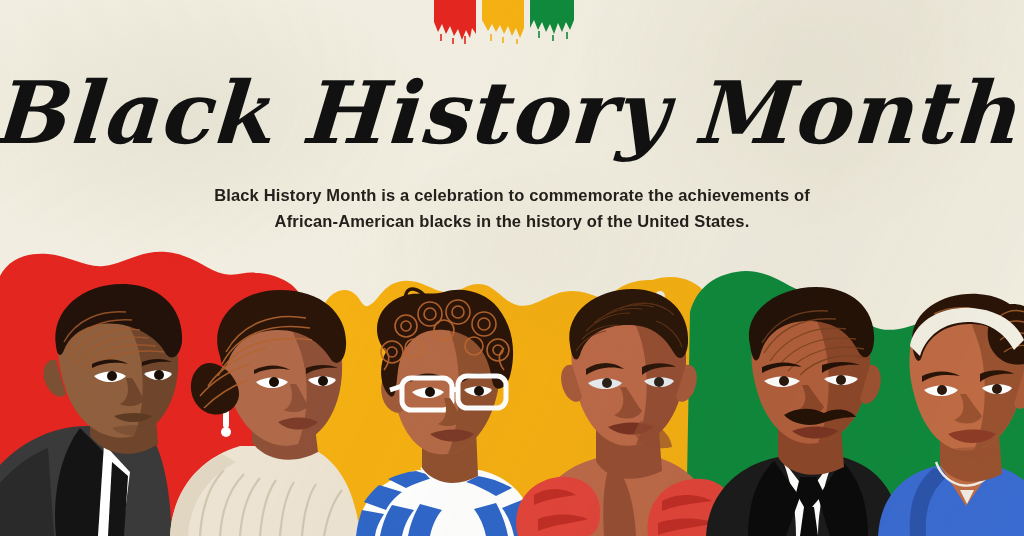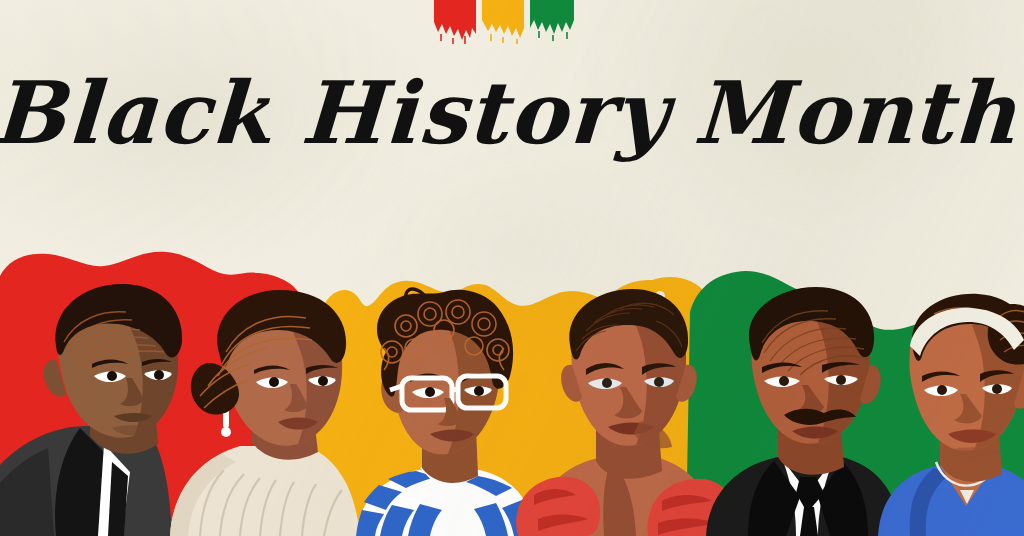--- a/index.html
+++ b/index.html
@@ -465,16 +465,18 @@
         <rect x="134" y="34" width="2" height="7" fill="#108a3c"></rect>
       </g>
     </svg>
   </div>
 
   <div class="title-wrap">
     <span class="title">Black History Month</span>
   </div>
 
   <div class="subtitle-wrap">
+    <span class="subtitle-line">Black History Month is a celebration to commemorate the achievements of</span>
+    <span class="subtitle-line">African-American blacks in the history of the United States.</span>
   </div>
 
   <div class="paper-texture"></div>
 </div>
 
 </body></html>

